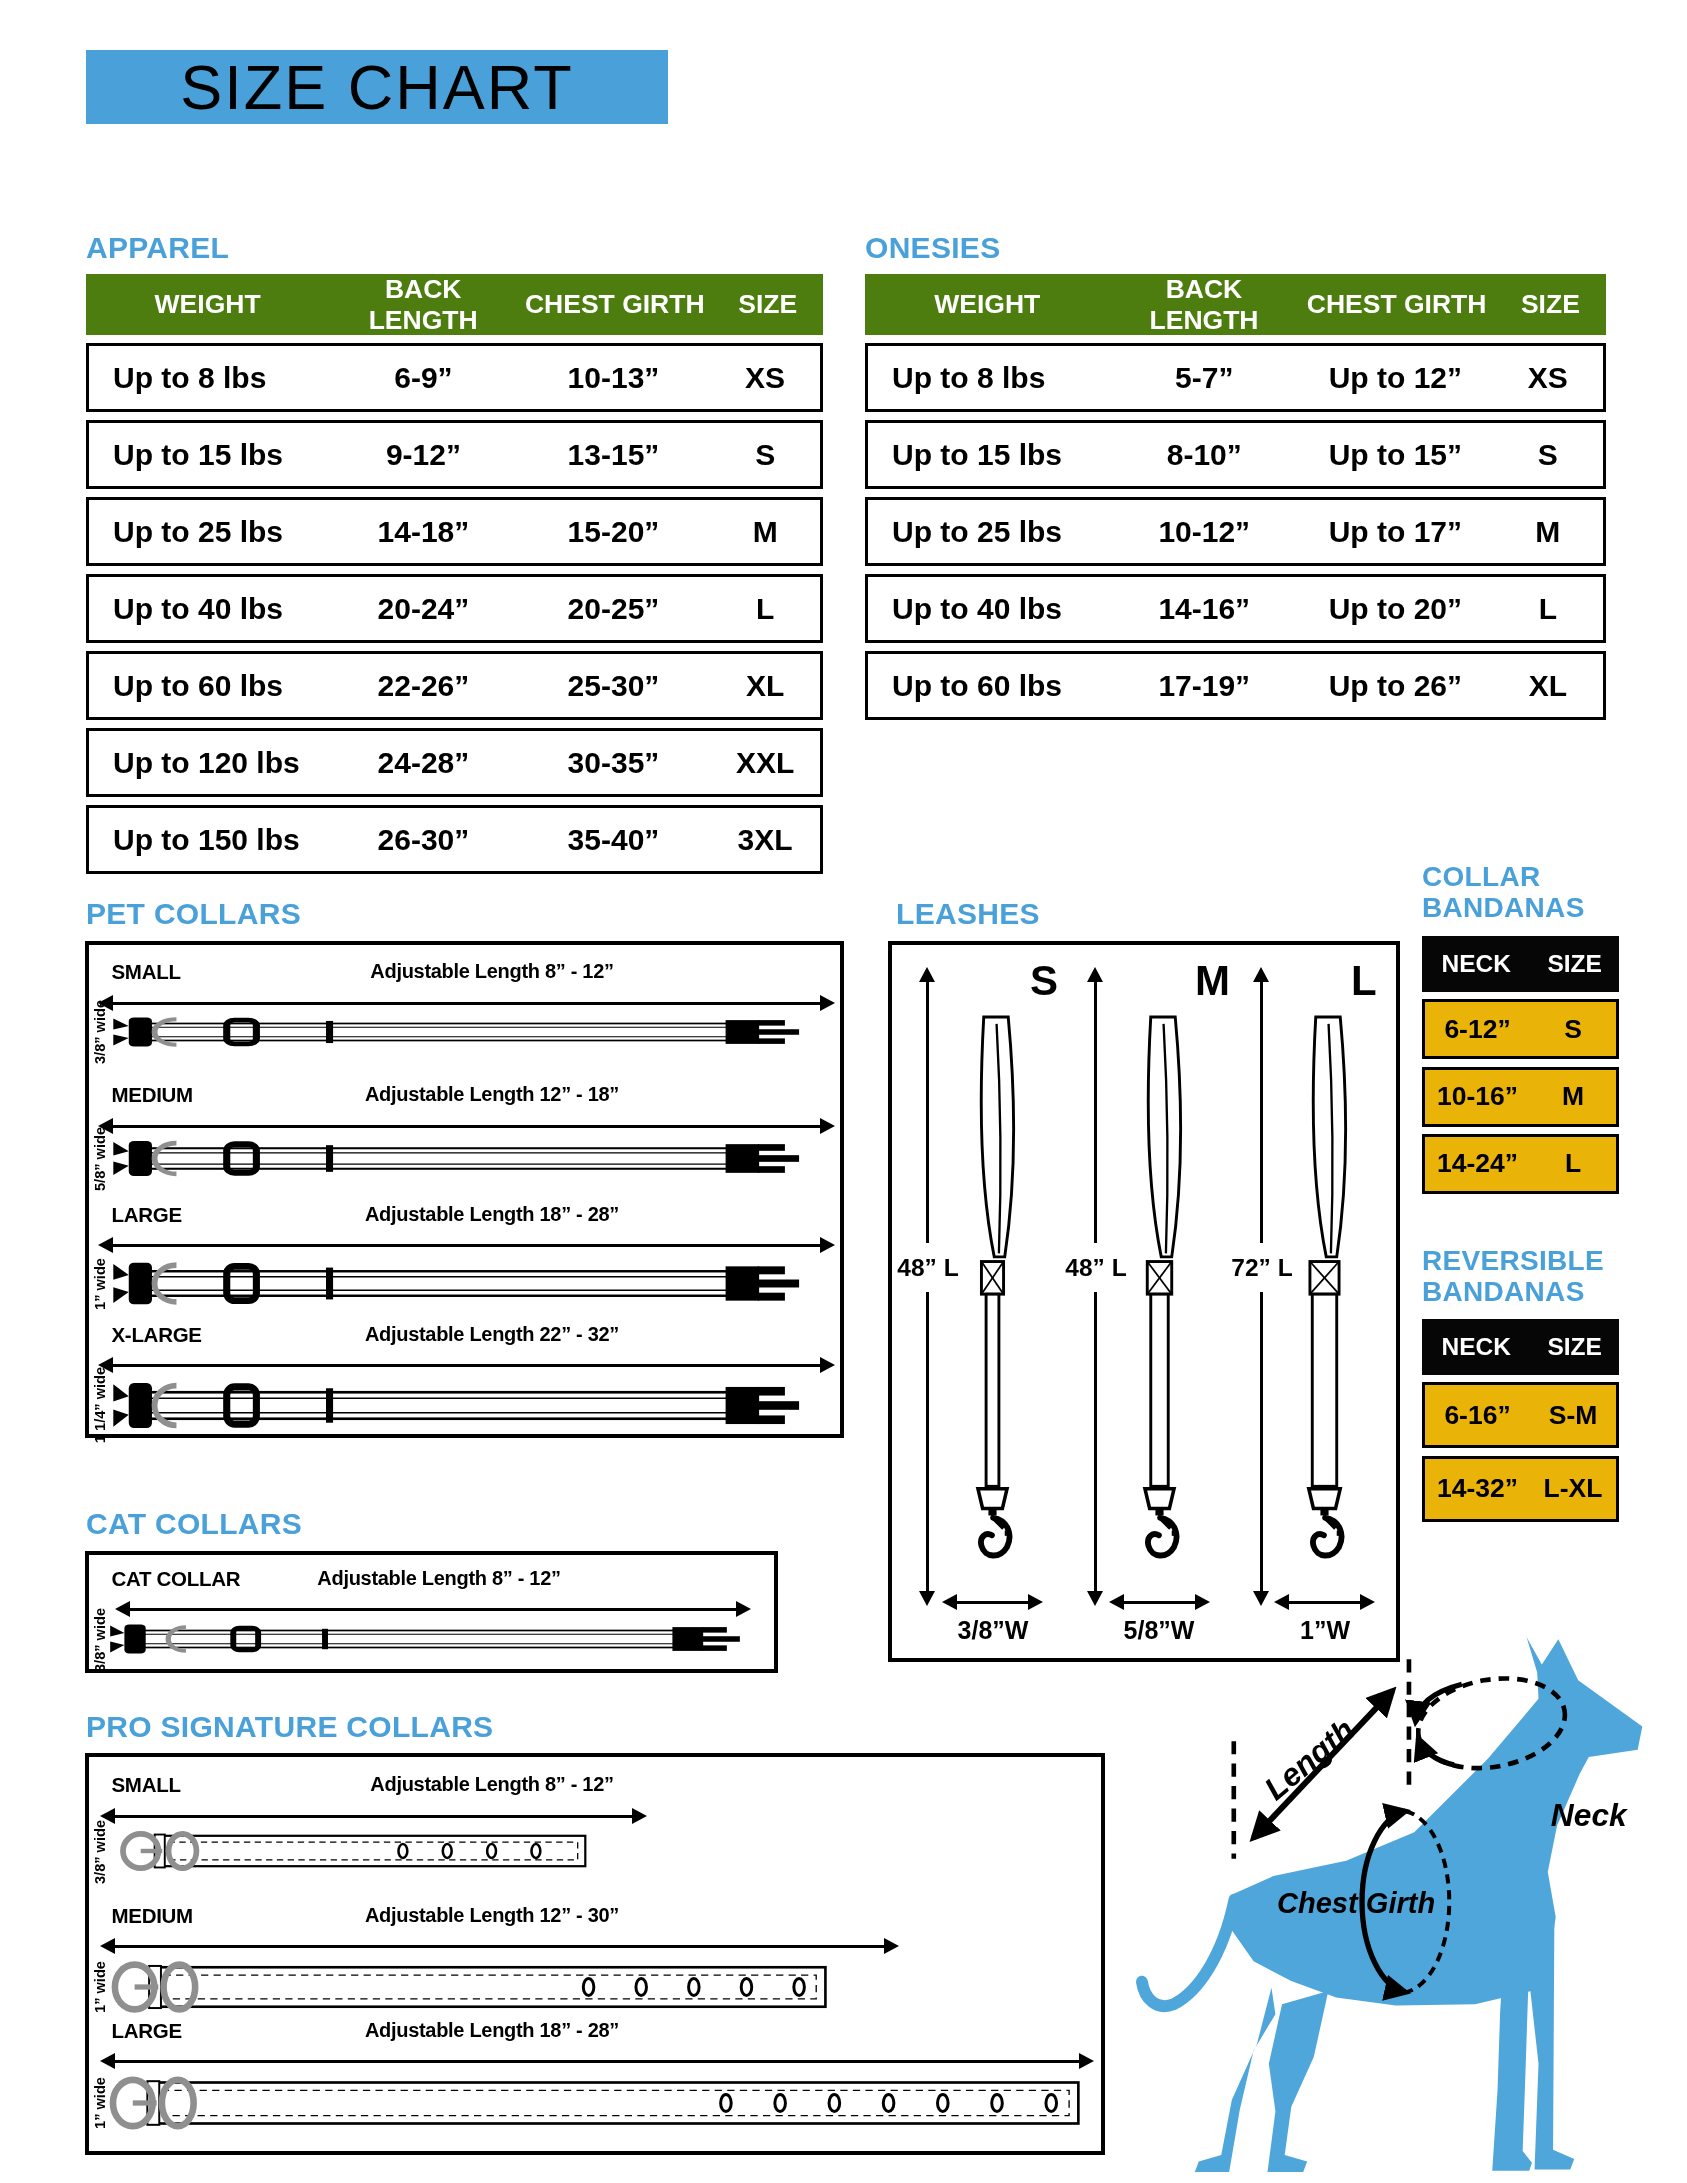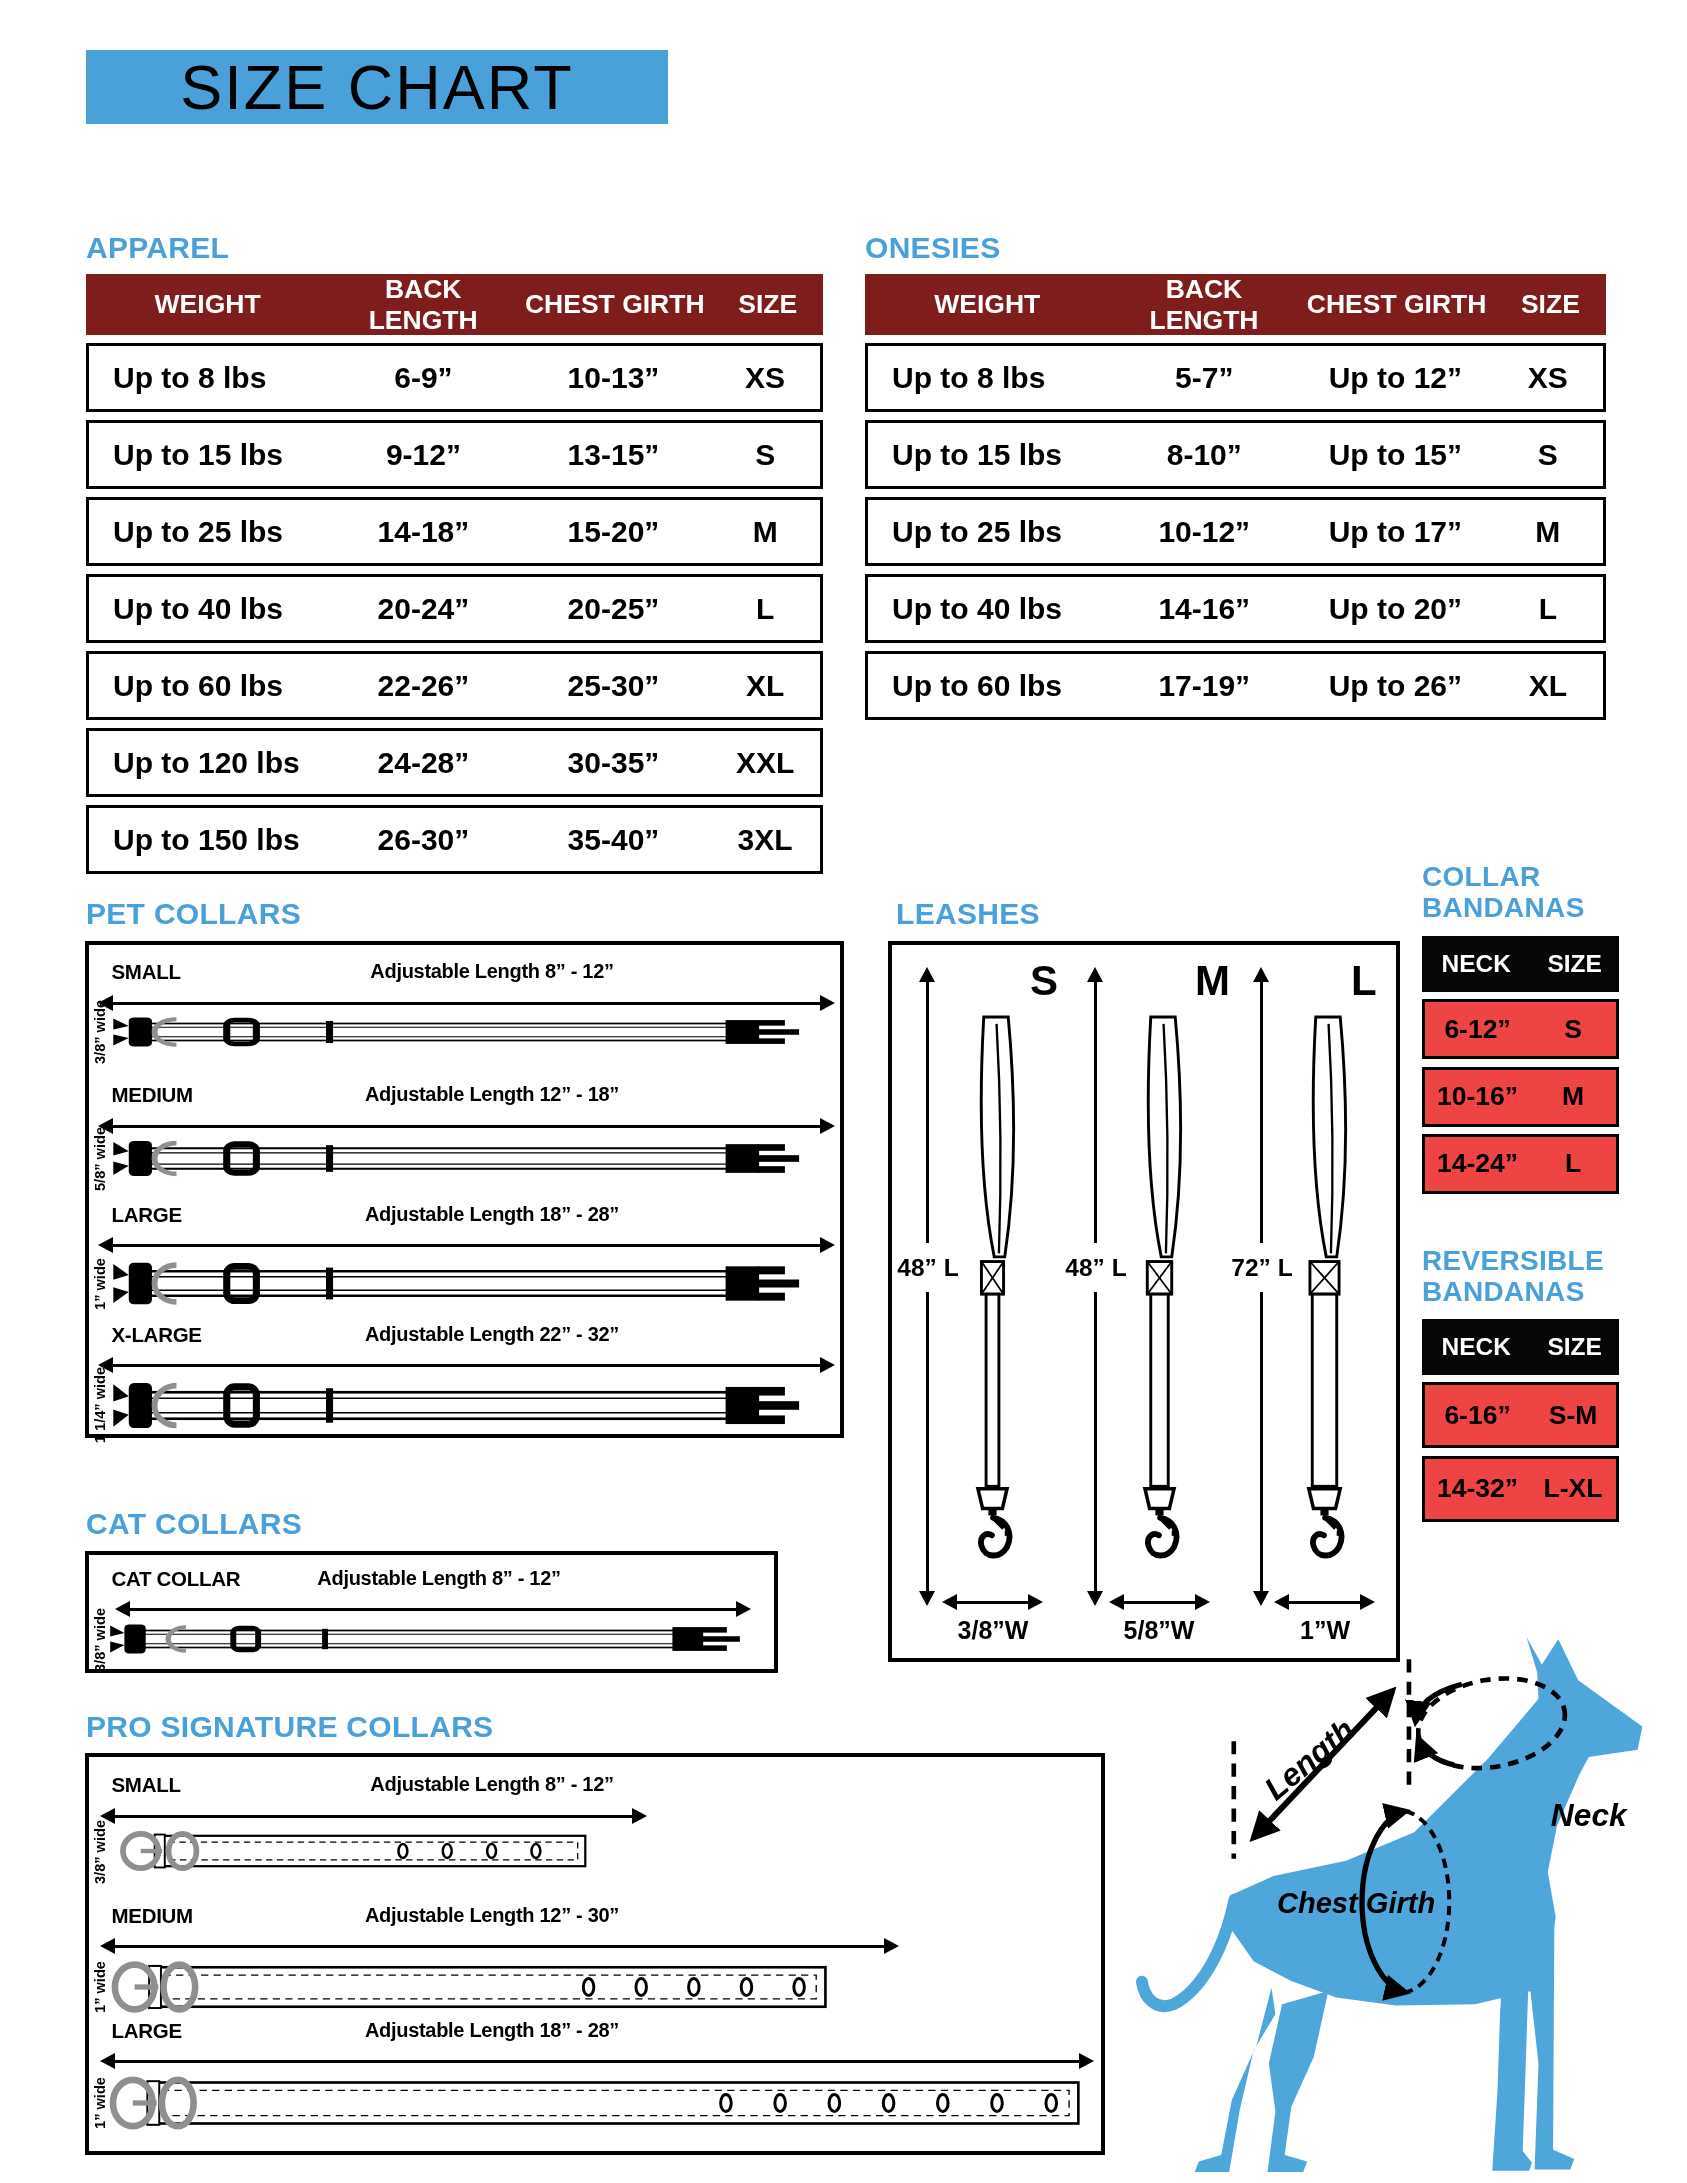--- a/index.html
+++ b/index.html
@@ -11,35 +11,35 @@
              color:#000000;font-weight:normal;font-size:63px;text-align:center;line-height:75px;letter-spacing:2px;}
   .tagline{position:absolute;left:87px;top:132px;font-size:22.5px;font-weight:bold;font-style:italic;
            letter-spacing:-0.7px;white-space:pre;}
 
   
   .sec-h{position:absolute;color:#4AA0D8;font-weight:bold;font-size:30px;letter-spacing:0.3px;white-space:nowrap;}
   .sec-h2{line-height:1.12;}
 
   
   .tbl{position:absolute;}
-  .thead{display:flex;align-items:center;background:#7f1d1d;color:#fff;height:61px;
+  .thead{display:flex;align-items:center;background:#4d7c0f;color:#fff;height:61px;
          font-weight:bold;font-size:26.5px;}
   .thead span{display:block;text-align:center;}
   .trow{display:flex;align-items:center;height:63px;border:3.3px solid #000;margin-top:8px;
         font-weight:bold;font-size:30px;background:#fff;}
   .trow span{display:block;text-align:center;}
   .c1{width:33%;} .c2{width:25.5%;} .c3{width:26.5%;} .c4{width:15%;}
   .trow .c1{text-align:left;padding-left:24px;box-sizing:border-box;}
 
   
   .btbl{position:absolute;width:197px;}
   .bhead{display:flex;align-items:center;background:#060606;color:#fff;height:56px;
          font-weight:bold;font-size:24.5px;}
   .brow{display:flex;align-items:center;height:54px;border:3.3px solid #000;margin-top:7.3px;
-        font-weight:bold;font-size:26.5px;background:#ef4444;}
+        font-weight:bold;font-size:26.5px;background:#eab308;}
   .bc1{width:55%;text-align:center;} .bc2{width:45%;text-align:center;}
 
   
   .obox{position:absolute;border:4px solid #000;background:#fff;}
 
   .dlabel{position:absolute;font-weight:bold;font-size:20.5px;letter-spacing:-0.3px;white-space:nowrap;}
   .alabel{position:absolute;font-weight:bold;font-size:20px;letter-spacing:-0.3px;text-align:center;white-space:nowrap;}
   .rot{position:absolute;font-weight:bold;font-size:14.6px;white-space:nowrap;
        transform:translate(-50%,-50%) rotate(-90deg);}
 

